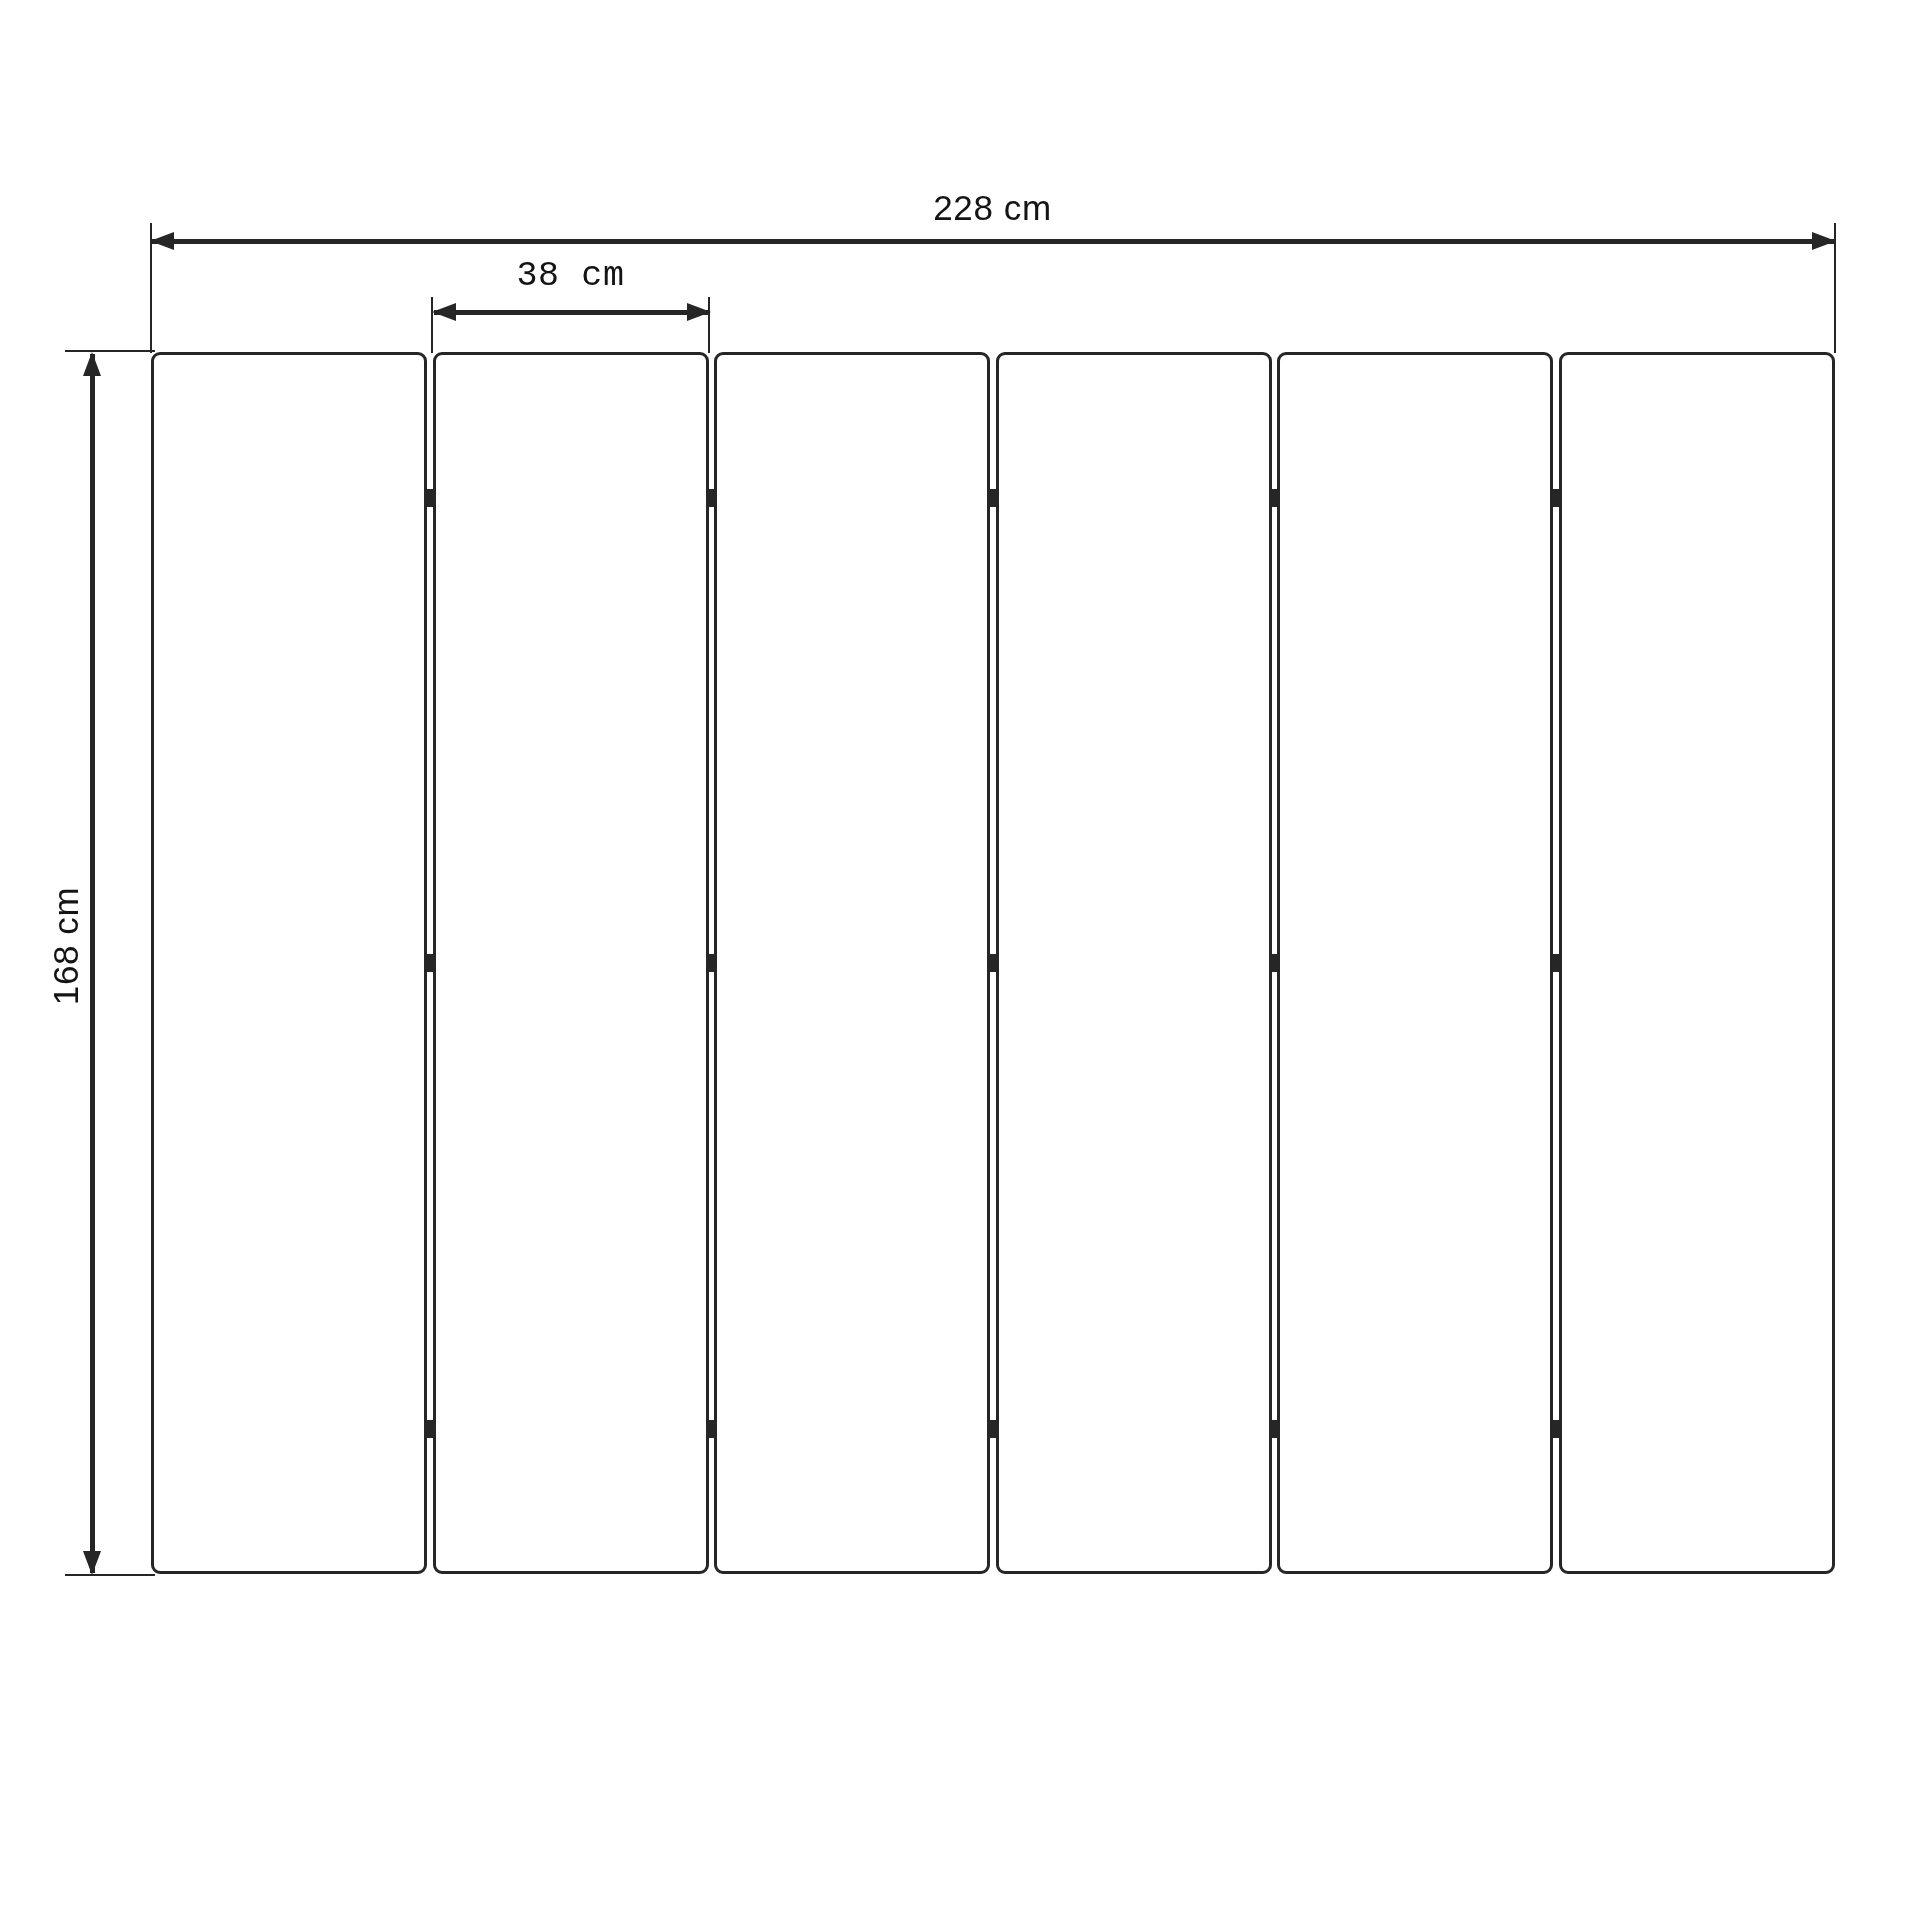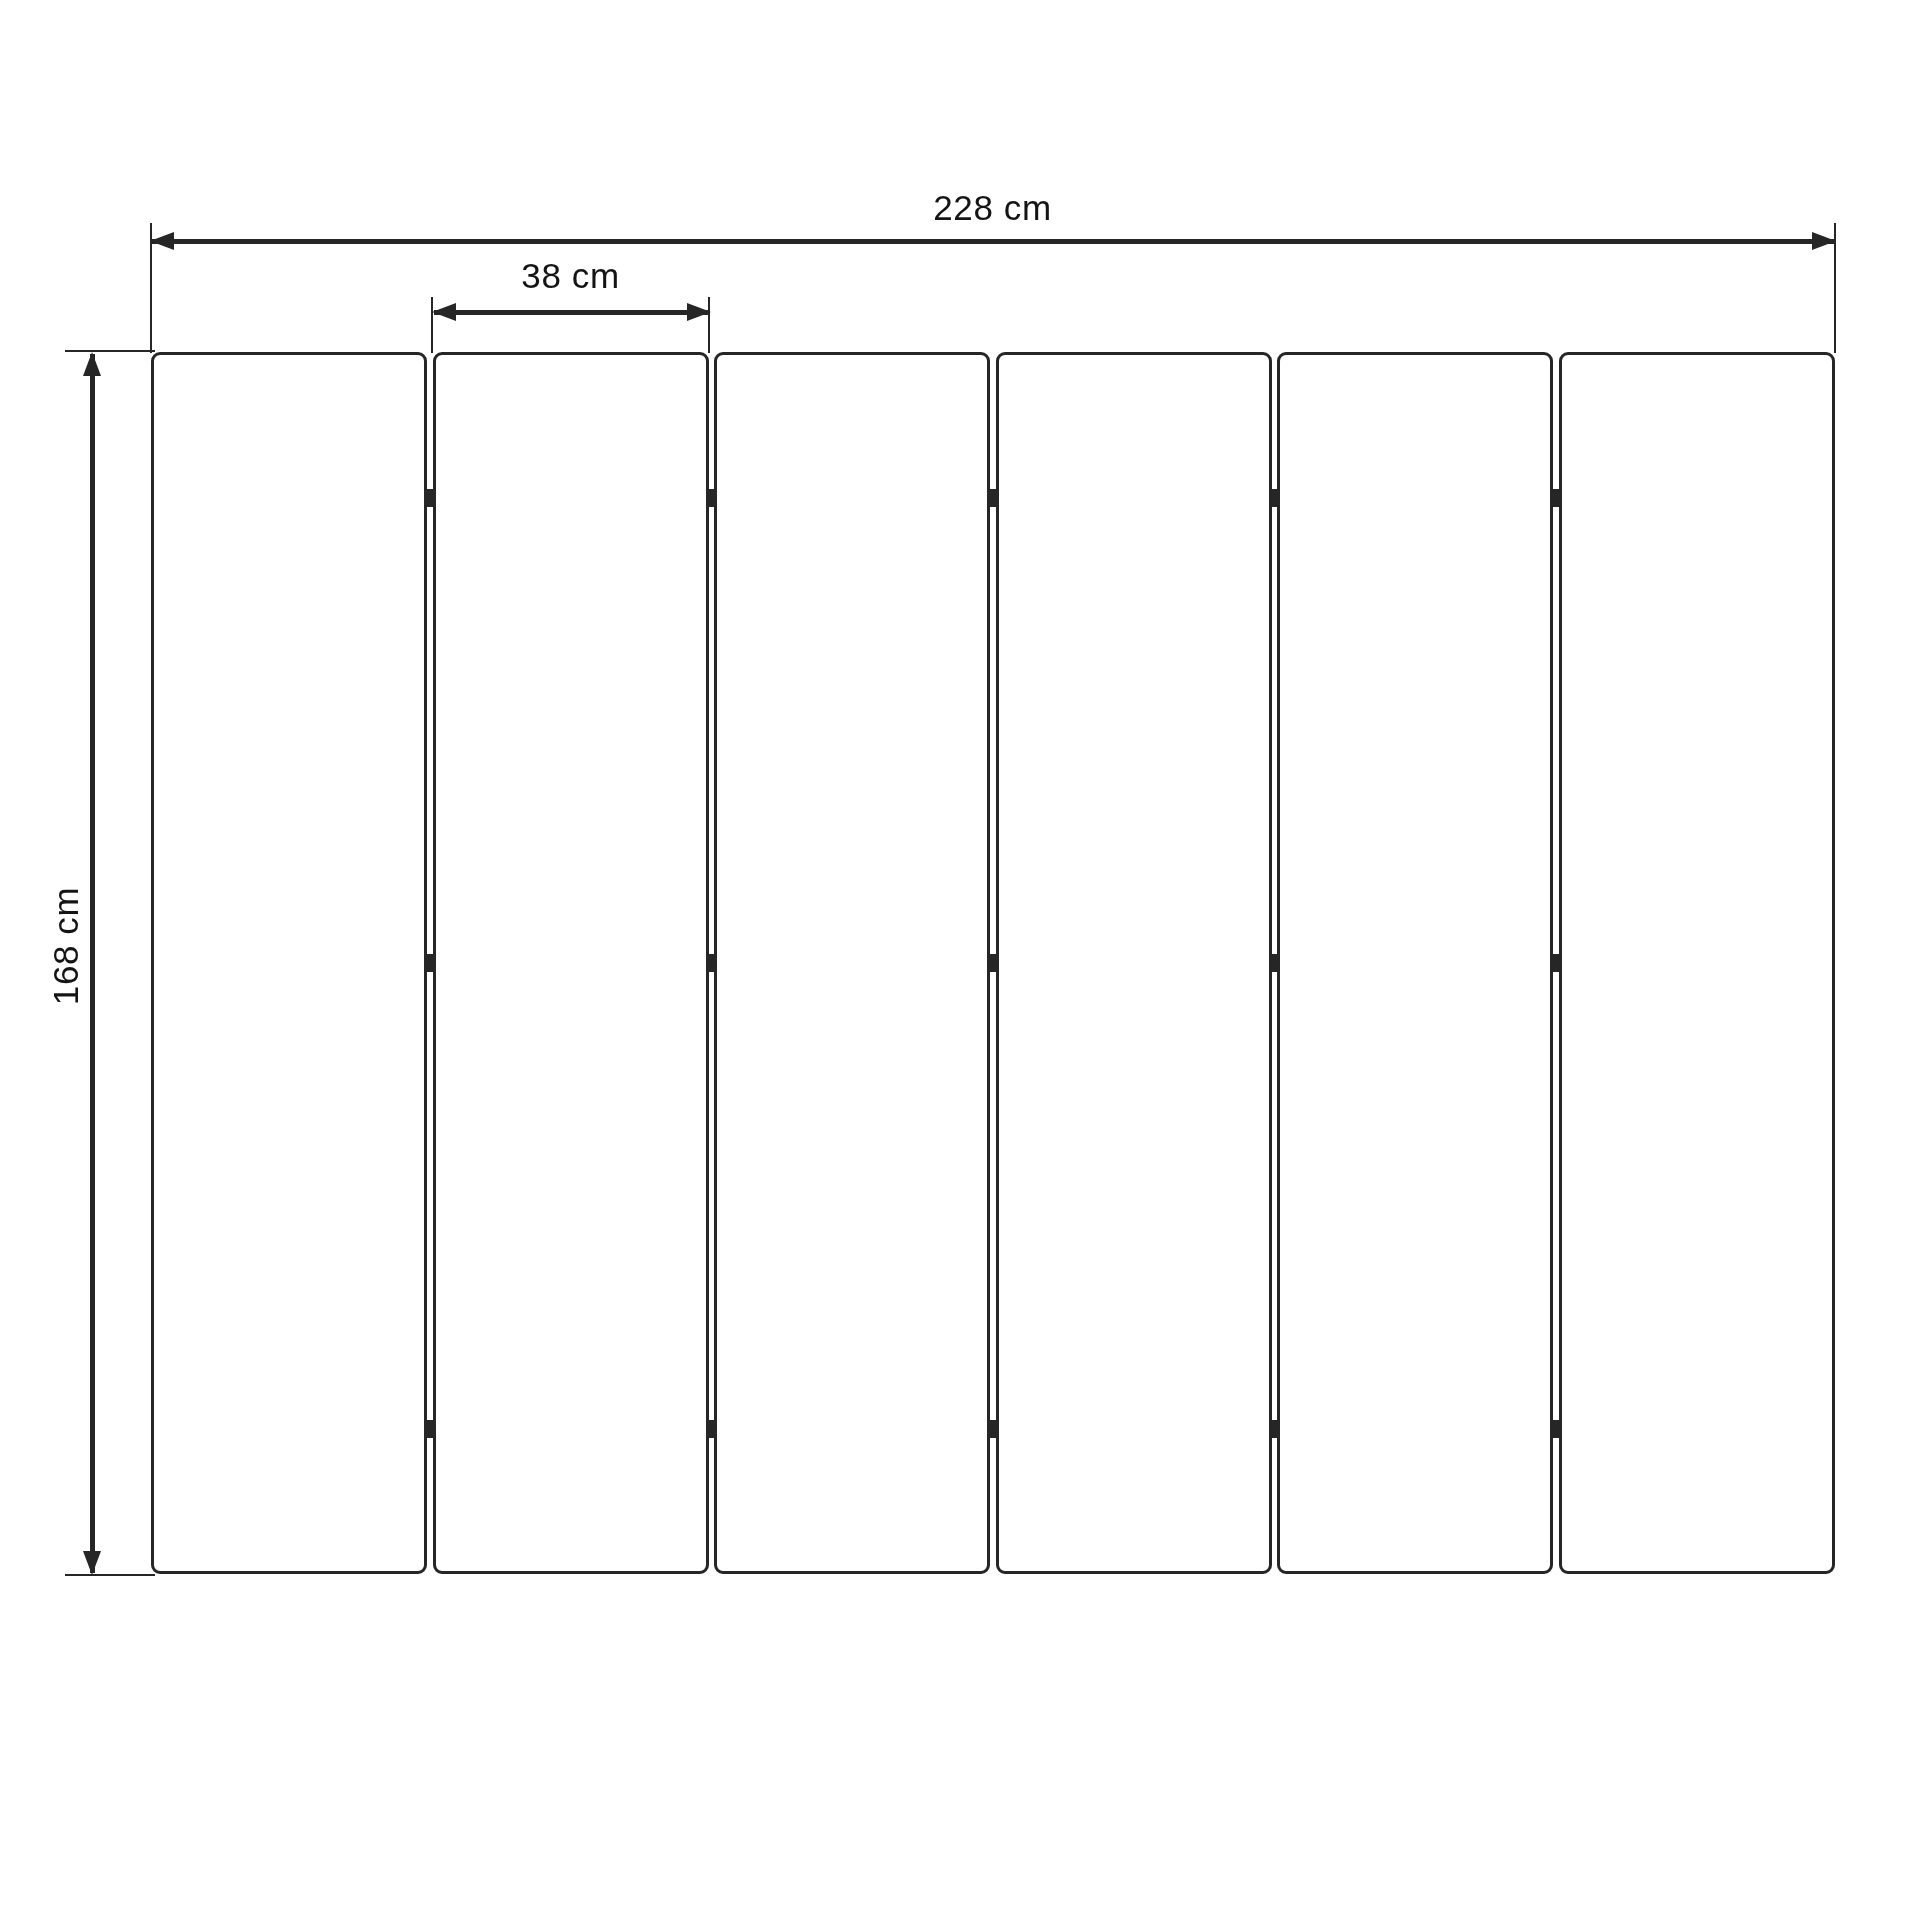--- a/index.html
+++ b/index.html
@@ -51,21 +51,21 @@
   .dim-label{
     position:absolute;
     font-size:35px;
     line-height:36px;
     letter-spacing:0.6px;
     color:var(--text);
     text-align:center;
     white-space:nowrap;
   }
   .dim-label.h228{left:864px;top:190px;width:257px;}
-  .dim-label.h38{left:474px;top:258px;width:193px;}
+  .dim-label.h38{left:474px;top:258px;width:193px;font-family:Liberation Mono, monospace;}
   .dim-label.v168{
     left:66px;top:946px;width:0;height:0;
     display:flex;align-items:center;justify-content:center;
     transform:rotate(-90deg);
   }
 
   
   .panels{
     position:absolute;
     left:151px;top:352px;

